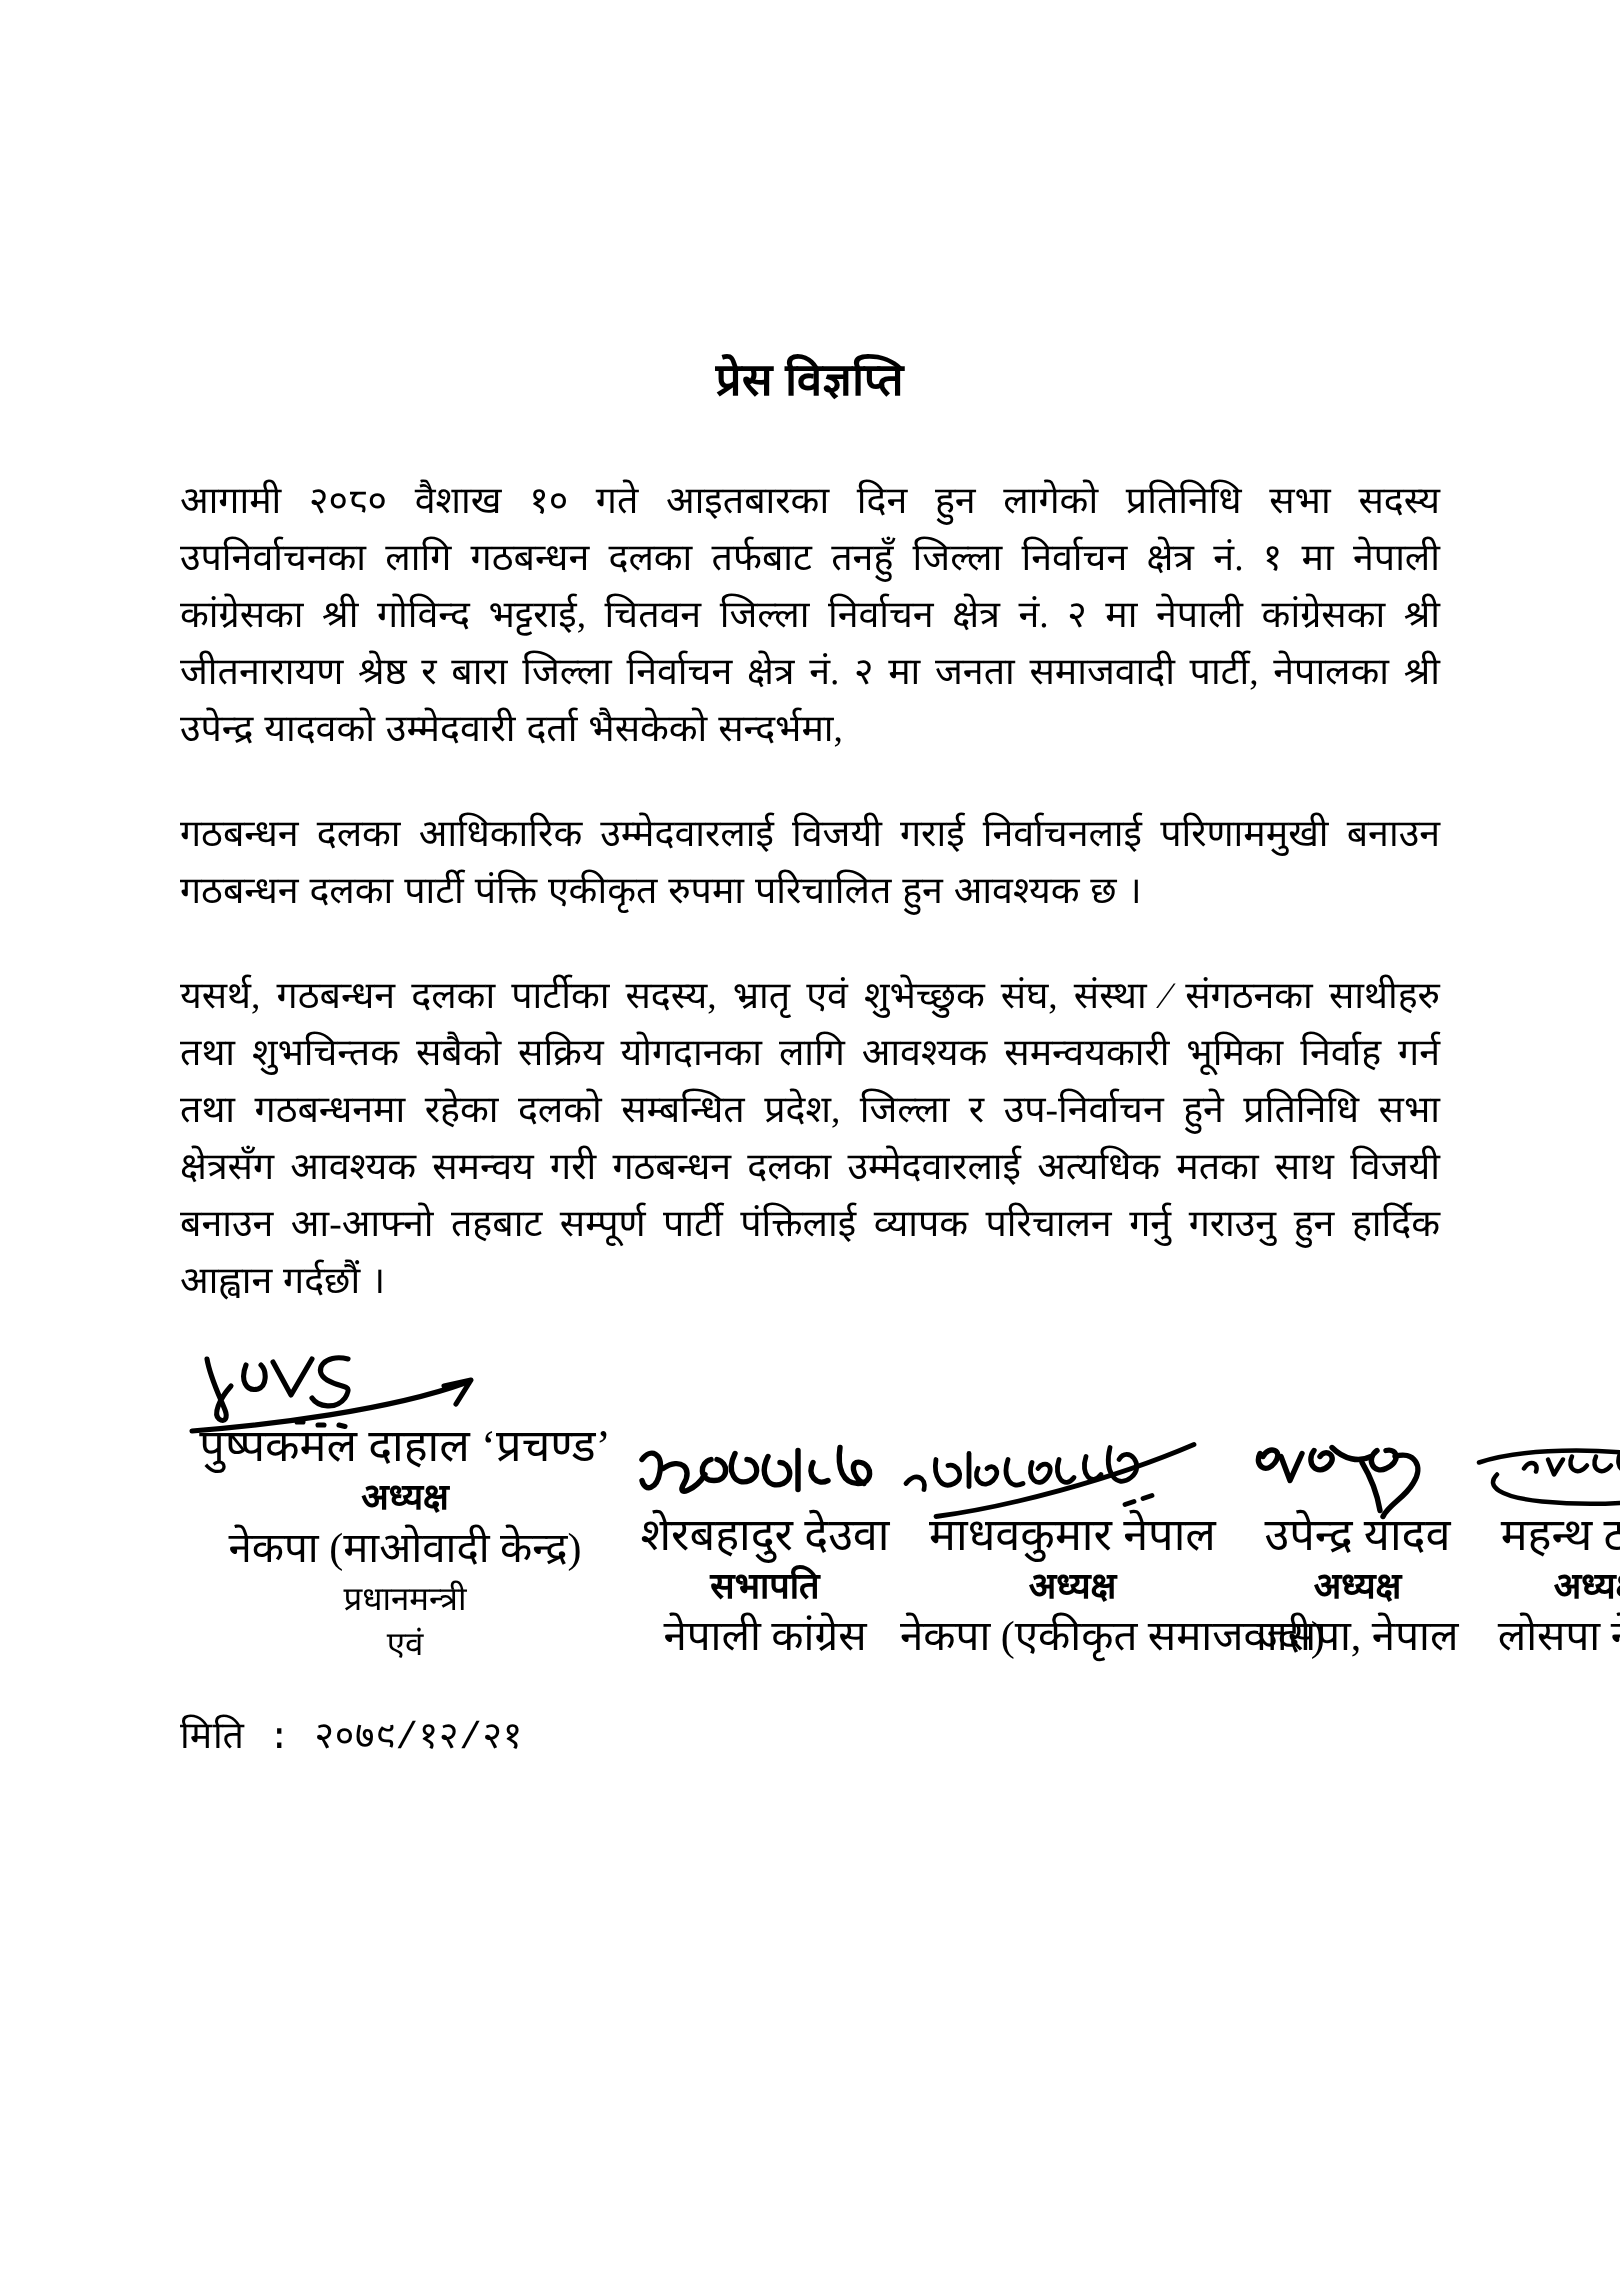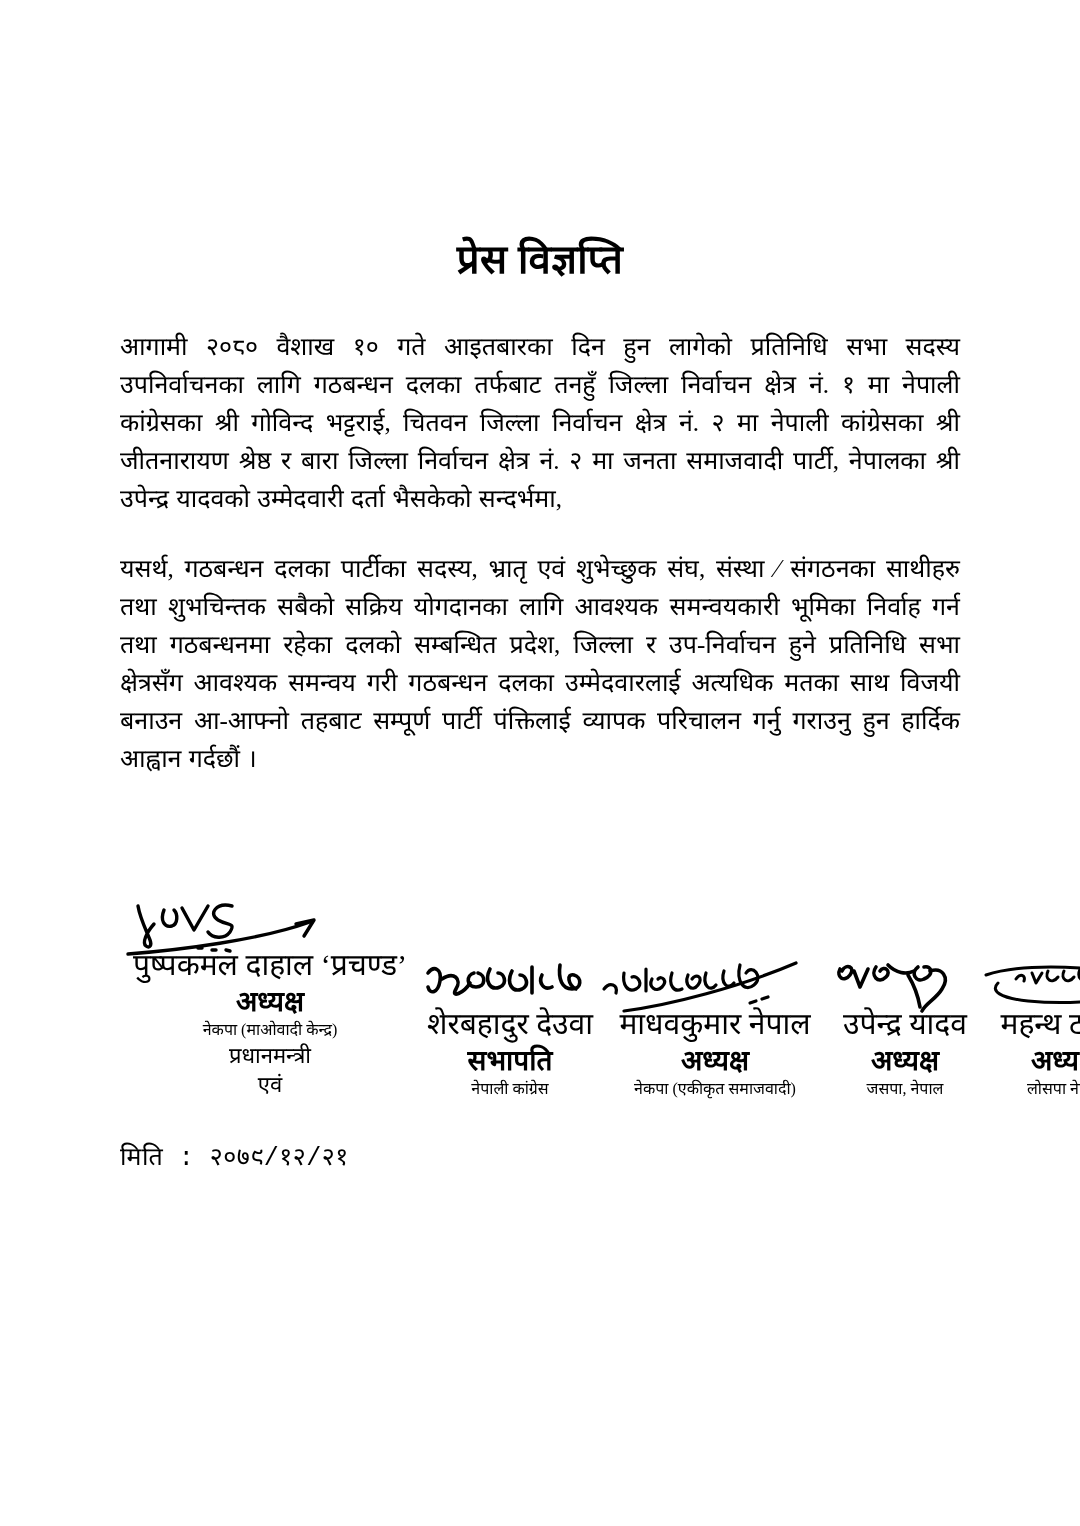--- a/index.html
+++ b/index.html
@@ -23,21 +23,21 @@
     top: 0;
     width: 1080px;
     height: 1526px;
     background: #ffffff;
     box-sizing: border-box;
     padding: 0 120px;
   }
 
   .doc-title {
     text-align: center;
-    font-size: 40px;
+    font-size: 30px;
     font-weight: bold;
     letter-spacing: 0.5px;
     margin: 0;
     padding-top: 236px;
     line-height: 1.2;
   }
 
   .body-block {
     margin-top: 44px;
   }
@@ -80,27 +80,27 @@
     margin: 0 auto -6px auto;
   }
   .sig-mark svg { display: block; overflow: visible; }
 
   .sig-name {
     font-size: 30px;
     line-height: 1.25;
     white-space: nowrap;
   }
   .sig-role {
-    font-size: 28px;
+    font-size: 24px;
     font-weight: bold;
     line-height: 1.3;
     white-space: nowrap;
   }
   .sig-party {
-    font-size: 16px;
+    font-size: 28px;
     line-height: 1.3;
     white-space: nowrap;
   }
   .sig-extra {
     font-size: 22px;
     line-height: 1.35;
     white-space: nowrap;
   }
 
   .date-line {
@@ -115,20 +115,21 @@
 </style>
 </head>
 <body>
 
 <div class="page">
 
   <h1 class="doc-title">प्रेस विज्ञप्ति</h1>
 
   <div class="body-block">
     <p class="para last-line-left">आगामी २०८० वैशाख १० गते आइतबारका दिन हुन लागेको प्रतिनिधि सभा सदस्य उपनिर्वाचनका लागि गठबन्धन दलका तर्फबाट तनहुँ जिल्ला निर्वाचन क्षेत्र नं. १ मा नेपाली कांग्रेसका श्री गोविन्द भट्टराई, चितवन जिल्ला निर्वाचन क्षेत्र नं. २ मा नेपाली कांग्रेसका श्री जीतनारायण श्रेष्ठ र बारा जिल्ला निर्वाचन क्षेत्र नं. २ मा जनता समाजवादी पार्टी, नेपालका श्री उपेन्द्र यादवको उम्मेदवारी दर्ता भैसकेको सन्दर्भमा,</p>
+    <p class="para last-line-left">गठबन्धन दलका आधिकारिक उम्मेदवारलाई विजयी गराई निर्वाचनलाई परिणाममुखी बनाउन गठबन्धन दलका पार्टी पंक्ति एकीकृत रुपमा परिचालित हुन आवश्यक छ ।</p>
     <p class="para last-line-left">यसर्थ, गठबन्धन दलका पार्टीका सदस्य, भ्रातृ एवं शुभेच्छुक संघ, संस्था ⁄ संगठनका साथीहरु तथा शुभचिन्तक सबैको सक्रिय योगदानका लागि आवश्यक समन्वयकारी भूमिका निर्वाह गर्न तथा गठबन्धनमा रहेका दलको सम्बन्धित प्रदेश, जिल्ला र उप-निर्वाचन हुने प्रतिनिधि सभा क्षेत्रसँग आवश्यक समन्वय गरी गठबन्धन दलका उम्मेदवारलाई अत्यधिक मतका साथ विजयी बनाउन आ-आफ्नो तहबाट सम्पूर्ण पार्टी पंक्तिलाई व्यापक परिचालन गर्नु गराउनु हुन हार्दिक आह्वान गर्दछौं ।</p>
   </div>
 
   <div class="sign-block">
     <div class="sign-row">
 
       <div class="signatory" style="width:300px;">
         <div class="sig-mark">
           <svg width="230" height="56" viewBox="0 0 230 56" fill="none" stroke="#000" stroke-width="3.4" stroke-linecap="round" stroke-linejoin="round">
             <path d="M18 6 C20 18, 26 30, 30 40 C32 45, 30 49, 26 46 C22 43, 26 33, 34 24"></path>

